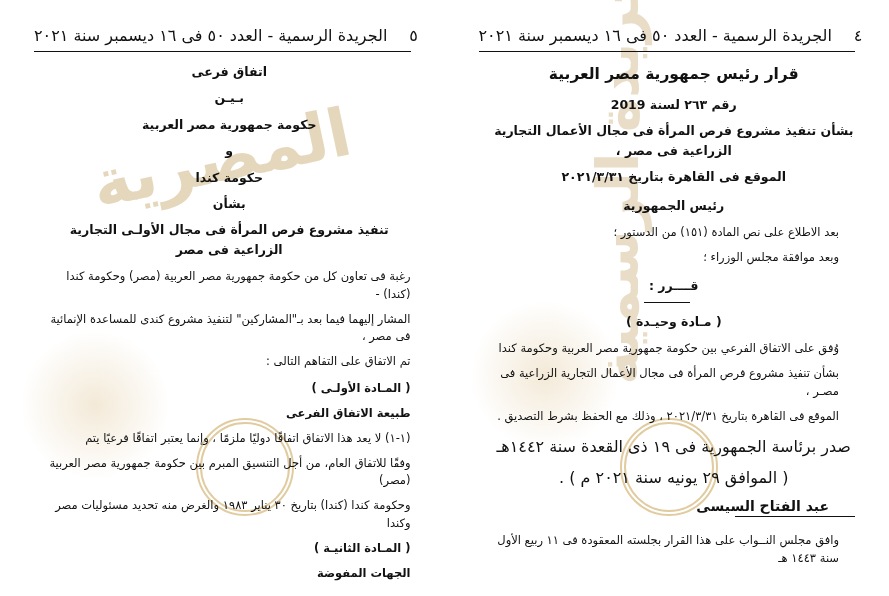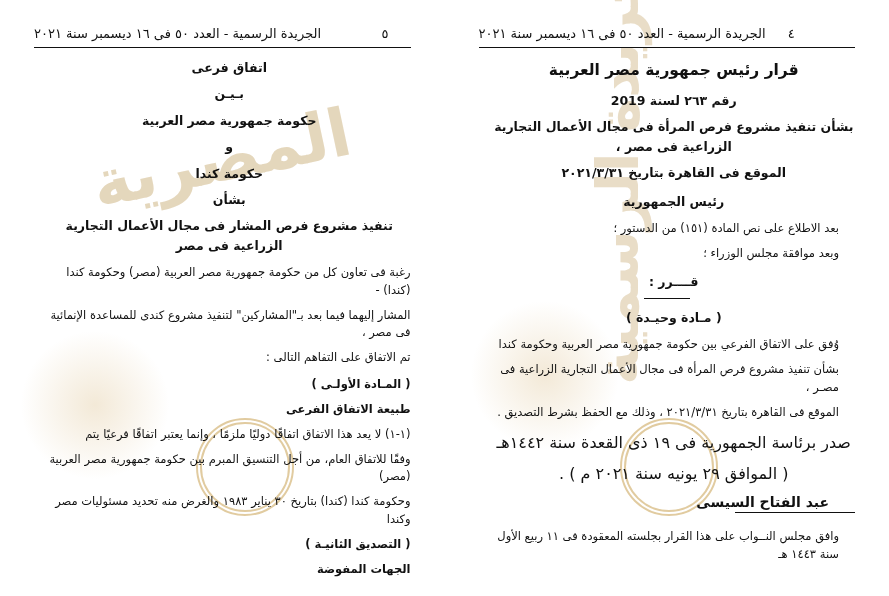--- a/index.html
+++ b/index.html
@@ -30,21 +30,21 @@
     padding: 26px 34px 10px 34px;
   }
   .sheet-left { order: 1; }
   .sheet-right { order: 2; }
 
   .header {
     display: flex;
     flex-direction: row-reverse;
     align-items: baseline;
     justify-content: space-between;
-    font-size: 13px;
+    font-size: 16px;
     letter-spacing: 0px;
     padding-bottom: 4px;
   }
   .header .hdr-text { white-space: nowrap; }
   .header .hdr-page { padding: 0 22px; }
   .rule {
     border-bottom: 1px solid #111;
     margin: 2px 0 10px 0;
   }
 
@@ -174,34 +174,34 @@
       <span class="hdr-page">٥</span>
     </div>
     <div class="rule"></div>
 
     <div class="t center title-md">اتفاق فرعى</div>
     <div class="t center title-md">بـيـن</div>
     <div class="t center title-md">حكومة جمهورية مصر العربية</div>
     <div class="t center title-md">و</div>
     <div class="t center title-md">حكومة كندا</div>
     <div class="t center title-md">بشأن</div>
-    <div class="t center title-md">تنفيذ مشروع فرص المشار فى مجال الأعمال التجارية الزراعية فى مصر</div>
+    <div class="t center title-md">تنفيذ مشروع فرص المرأة فى مجال الأولـى التجارية الزراعية فى مصر</div>
 
     <div class="t right gap-s">رغبة فى تعاون كل من حكومة جمهورية مصر العربية (مصر) وحكومة كندا (كندا) -</div>
     <div class="t right">المشار إليهما فيما بعد بـ"المشاركين" لتنفيذ مشروع كندى للمساعدة الإنمائية فى مصر ،</div>
     <div class="t right">تم الاتفاق على التفاهم التالى :</div>
 
     <div class="t right bold gap-s">( المـادة الأولـى )</div>
     <div class="t right bold">طبيعة الاتفاق الفرعى</div>
 
     <div class="t right">(١-١) لا يعد هذا الاتفاق اتفاقًا دوليًا ملزمًا ، وإنما يعتبر اتفاقًا فرعيًا يتم</div>
     <div class="t right">وفقًا للاتفاق العام، من أجل التنسيق المبرم بين حكومة جمهورية مصر العربية (مصر)</div>
     <div class="t right">وحكومة كندا (كندا) بتاريخ ٣٠ يناير ١٩٨٣ والغرض منه تحديد مسئوليات مصر وكندا</div>
 
-    <div class="t right bold">( التصديق الثانيـة )</div>
+    <div class="t right bold">( المـادة الثانيـة )</div>
     <div class="t right bold">الجهات المفوضة</div>
 
   </div>
 
   <div class="wm wm-text-left">المصرية</div>
   <div class="wm wm-text-right">الجريدة الرسمية</div>
   <div class="wm wm-seal s1"></div>
   <div class="wm wm-seal s2"></div>
   <div class="wm wm-blob b1"></div>
   <div class="wm wm-blob b2"></div>

